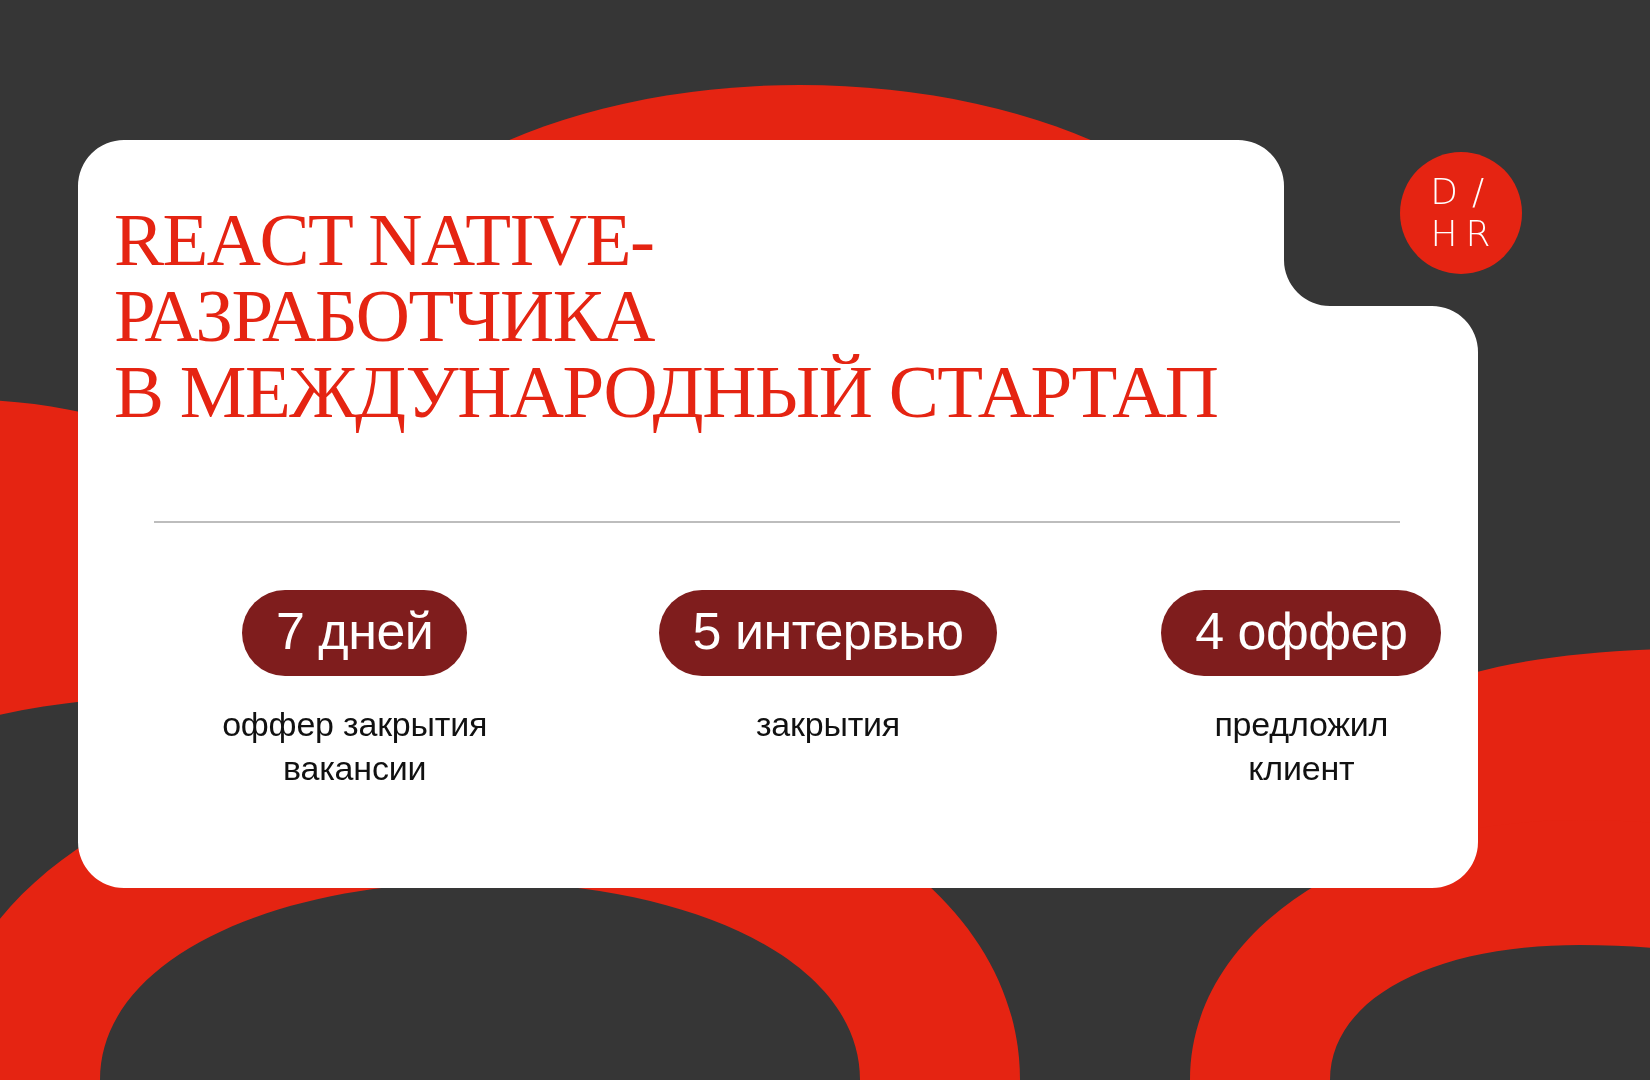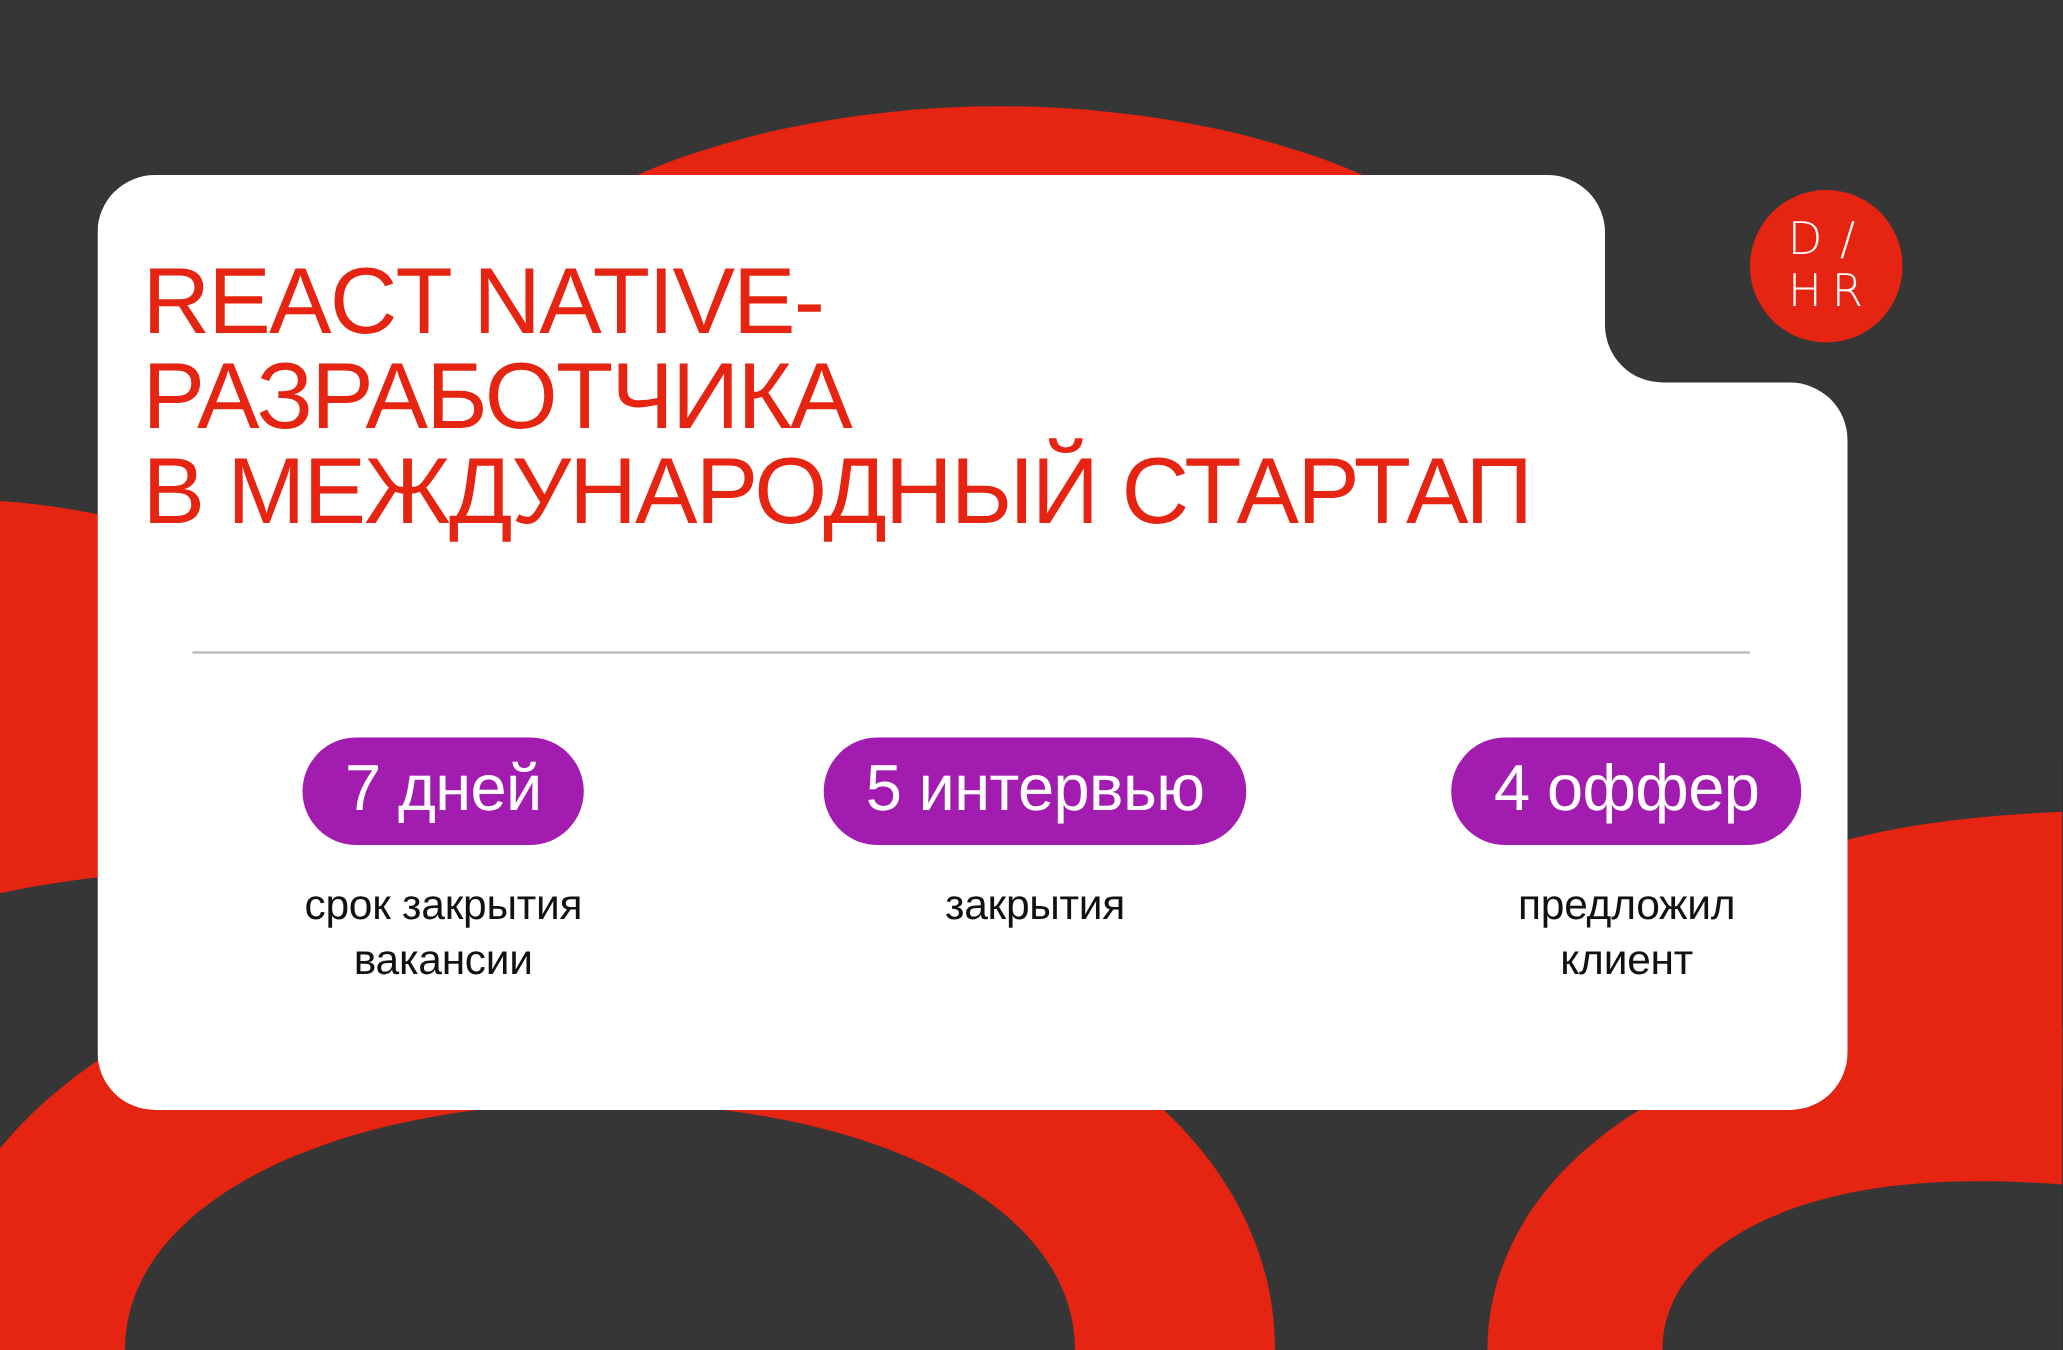--- a/index.html
+++ b/index.html
@@ -50,20 +50,21 @@
     position: absolute;
     left: 36px;
     top: 62px;
     width: 1420px;
     color: #E52412;
     font-size: 75px;
     line-height: 76px;
     font-weight: 400;
     letter-spacing: -1.5px;
     white-space: pre-line;
+    font-family: Liberation Serif, serif;
   }
 
   
   .divider {
     position: absolute;
     left: 76px;
     top: 381px;
     width: 1246px;
     height: 2px;
     background: #bdbdbd;
@@ -79,21 +80,21 @@
     flex-direction: row;
     align-items: flex-start;
   }
   .stat {
     width: 33.3333%;
     display: flex;
     flex-direction: column;
     align-items: center;
   }
   .pill {
-    background: #a21caf;
+    background: #7f1d1d;
     color: #ffffff;
     border-radius: 999px;
     padding: 12px 34px 16px 34px;
     font-size: 52px;
     line-height: 58px;
     font-weight: 400;
     white-space: nowrap;
     letter-spacing: -0.5px;
   }
   .stat-caption {
@@ -185,21 +186,21 @@
     <div class="headline">REACT NATIVE-
 РАЗРАБОТЧИКА
 В МЕЖДУНАРОДНЫЙ СТАРТАП</div>
 
     <div class="divider"></div>
 
     <div class="stats">
 
       <div class="stat">
         <div class="pill">7 дней</div>
-        <div class="stat-caption">срок закрытия
+        <div class="stat-caption">оффер закрытия
 вакансии</div>
       </div>
 
       <div class="stat">
         <div class="pill">5 интервью</div>
         <div class="stat-caption">закрытия</div>
       </div>
 
       <div class="stat">
         <div class="pill">4 оффер</div>

